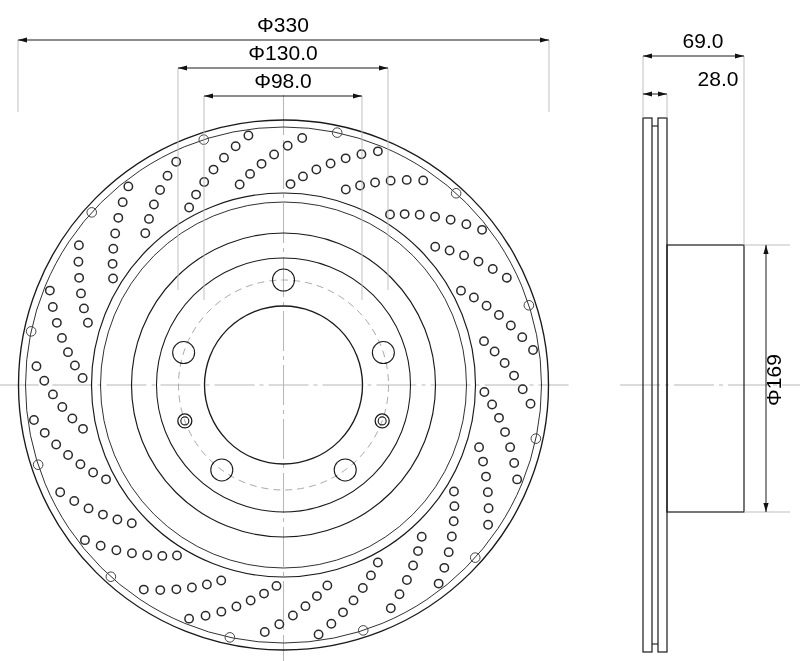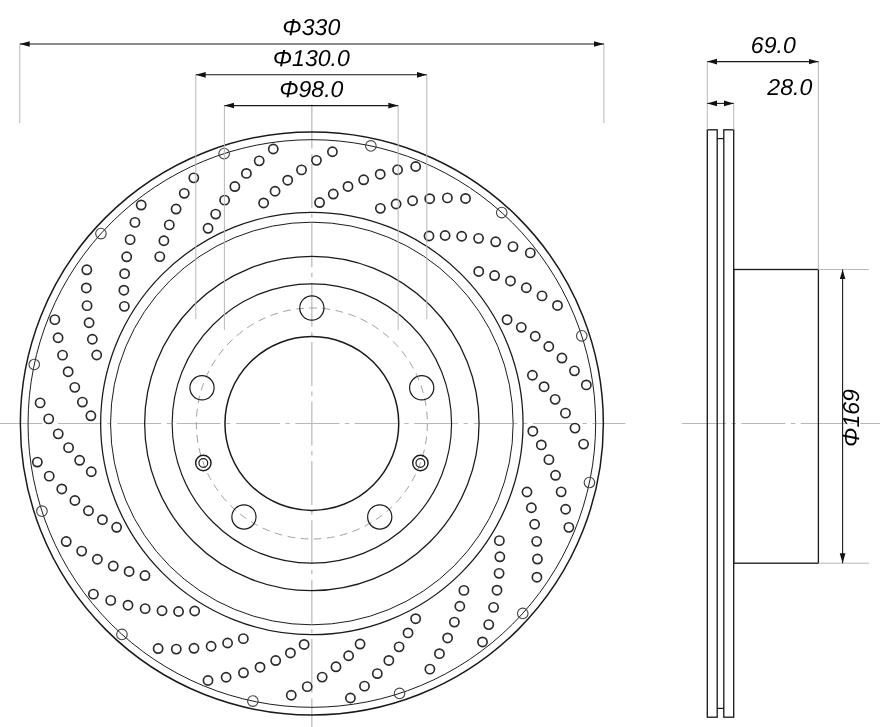--- a/index.html
+++ b/index.html
@@ -2,21 +2,21 @@
 <html><head>
 <meta charset="utf-8">
 <title>Brake Disc Technical Drawing</title>
 <style>
   html,body{margin:0;padding:0;background:#ffffff;}
   body{
     width:800px;height:661px;overflow:hidden;position:relative;
     font-family:"Liberation Sans","DejaVu Sans",sans-serif;
     color:#000;
   }
-  #sheet{position:absolute;inset:0;width:800px;height:488px;font-style:italic;}
+  #sheet{position:absolute;inset:0;width:800px;height:488px;}
   svg{display:block;}
   .dimtext{
     font-family:"Liberation Sans","DejaVu Sans",sans-serif;
     font-size:21px;
     fill:#000;
     letter-spacing:0px;
   }
   .dimtext-v{
     font-family:"Liberation Sans","DejaVu Sans",sans-serif;
     font-size:21px;

